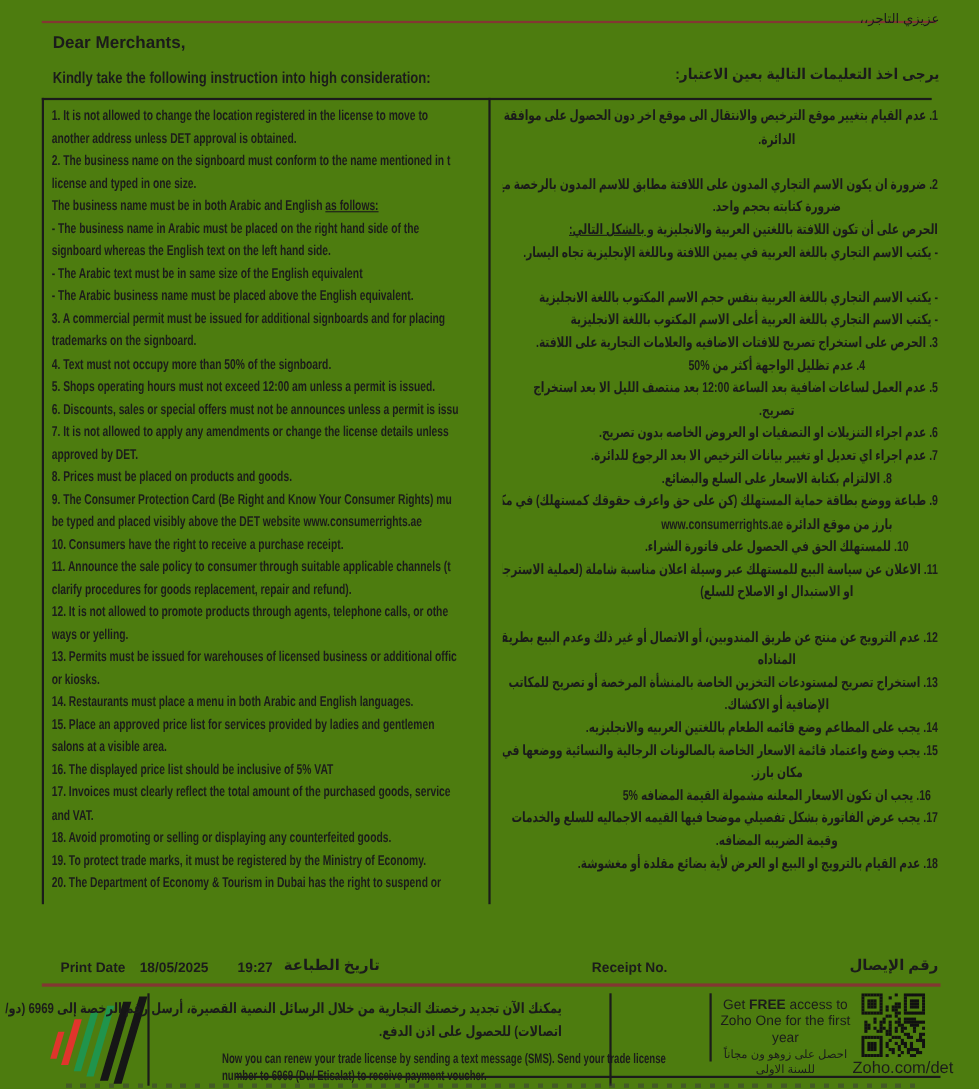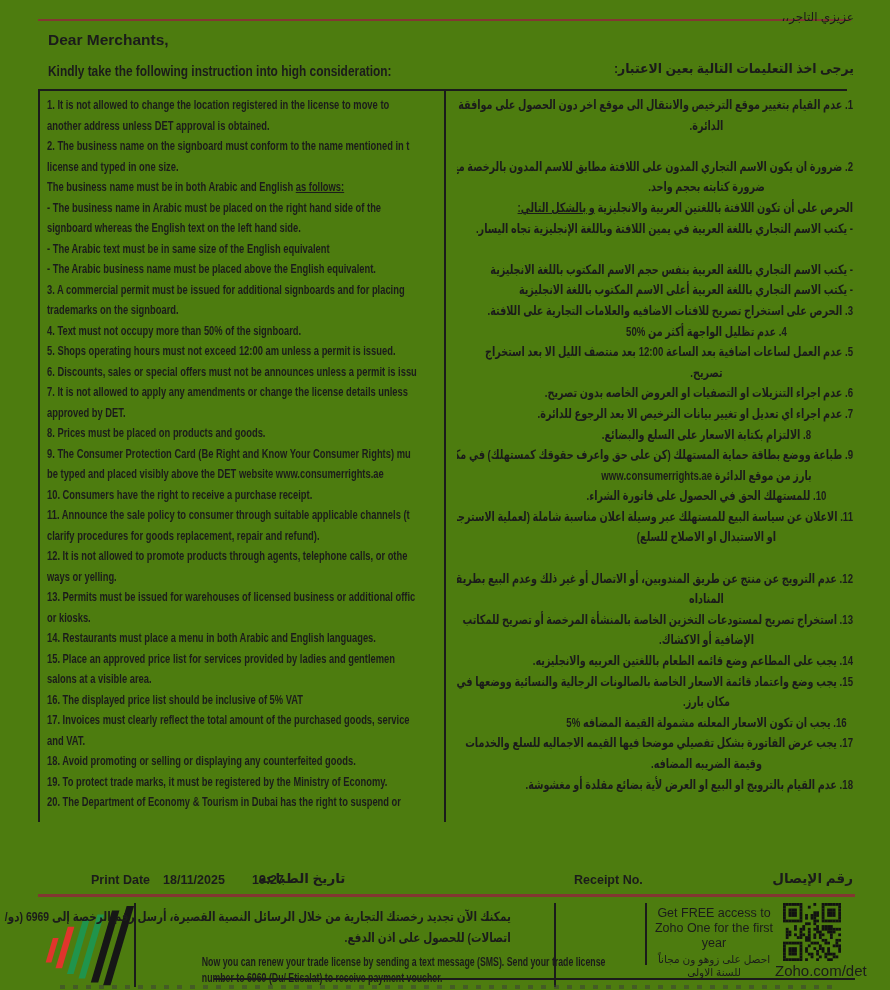--- a/index.html
+++ b/index.html
@@ -1,37 +1,37 @@
 <!DOCTYPE html>
 <html><head>
 <meta charset="utf-8">
 <style>
   html,body{margin:0;padding:0;background:#fff;}
   #page{position:relative;width:890px;height:990px;background:#4d7c0f;overflow:hidden;
         font-family:"Liberation Sans","DejaVu Sans",sans-serif;color:#1b1b1b;}
   .abs{position:absolute;}
-  .b{font-weight:normal;}
+  .b{font-weight:bold;}
   .rule-top{left:38px;top:19px;width:813px;height:2px;background:#833732;}
   .greet-en{left:48px;top:31px;font-size:15.5px;font-weight:bold;}
   .greet-ar{right:36px;top:10px;font-size:12px;font-weight:normal;direction:rtl;}
   .instr-en{left:48px;top:63px;font-size:14.5px;font-weight:bold;white-space:nowrap;
             transform:scaleX(.82);transform-origin:0 50%;}
   .instr-ar{right:36px;top:60px;font-size:13.5px;font-weight:bold;direction:rtl;white-space:nowrap;
             transform:scaleX(.92);transform-origin:100% 50%;}
   .box-top{left:38px;top:89px;width:809px;height:2px;background:#1b1b1b;}
   .box-left{left:38px;top:89px;width:2px;height:733px;background:#1b1b1b;}
   .box-mid{left:444px;top:89px;width:2px;height:733px;background:#1b1b1b;}
   .en-col{left:47px;top:95px;width:394px;height:720px;overflow:hidden;}
   .en-col .line{height:20.5px;line-height:20.5px;font-size:13px;font-weight:bold;white-space:nowrap;
                 transform:scaleX(.72);transform-origin:0 50%;}
   .ar-col{left:457px;top:95px;width:396px;height:718px;overflow:hidden;direction:rtl;text-align:center;}
   .ar-col .line{height:20.6px;line-height:20.6px;font-size:13px;font-weight:bold;white-space:nowrap;
                 transform:scaleX(.74);transform-origin:100% 50%;}
   .ul{text-decoration:underline;}
-  .pr{top:873px;font-size:12.5px;font-weight:bold;white-space:nowrap;margin-left:36px;}
+  .pr{top:873px;font-size:12.5px;font-weight:bold;white-space:nowrap;}
   .pr-ar{top:870px;font-size:13.5px;font-weight:bold;direction:rtl;white-space:nowrap;}
   .rule-footer{left:38px;top:894px;width:817px;height:3px;background:#833732;}
   .logo{left:44px;top:904px;width:92px;height:85px;}
   .fvl{width:2px;background:#1b1b1b;}
   .sms{left:140px;top:906px;width:412px;}
   .sms .sline{white-space:nowrap;}
   .sms-ar{direction:rtl;font-size:13px;font-weight:bold;height:21px;line-height:21px;
           transform:scaleX(.80);transform-origin:50% 50%;}
   .sms-en{font-size:12.5px;font-weight:bold;height:16px;line-height:16px;
           transform:scaleX(.70);transform-origin:50% 50%;}
@@ -130,21 +130,21 @@
       <div class="line">14. يجب على المطاعم وضع قائمه الطعام باللغتين العربيه والانجليزيه.</div>
       <div class="line">15. يجب وضع واعتماد قائمة الاسعار الخاصة بالصالونات الرجالية والنسائية ووضعها في</div>
       <div class="line">مكان بارز.</div>
       <div class="line">16. يجب ان تكون الاسعار المعلنه مشمولة القيمة المضافه %5</div>
       <div class="line">17. يجب عرض الفاتورة بشكل تفصيلي موضحا فيها القيمه الاجماليه للسلع والخدمات</div>
       <div class="line">وقيمة الضريبه المضافه.</div>
       <div class="line">18. عدم القيام بالترويج او البيع او العرض لأية بضائع مقلدة أو مغشوشة.</div>
     </div>
 
   <div class="abs pr" style="left:55px">Print Date</div>
-  <div class="abs pr" style="left:127px">18/11/2025</div>
+  <div class="abs pr" style="left:127px">18/05/2025</div>
   <div class="abs pr" style="left:216px">19:27</div>
   <div class="abs pr-ar" style="left:258px">تاريخ الطباعة</div>
   <div class="abs pr" style="left:538px">Receipt No.</div>
   <div class="abs pr-ar" style="right:37px">رقم الإيصال</div>
 
   <div class="abs rule-footer"></div>
 
   <div class="abs logo">
     <svg viewBox="0 0 112 90" preserveAspectRatio="none" width="100%" height="100%">
       <polygon class="flag-red" points="2,62 9,62 17.8,36 10.8,36"></polygon>

